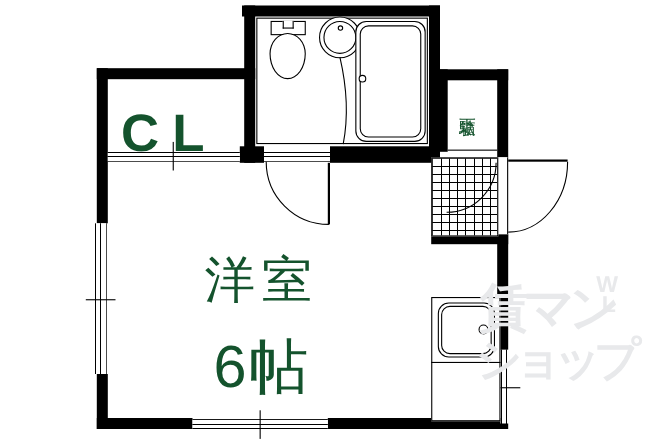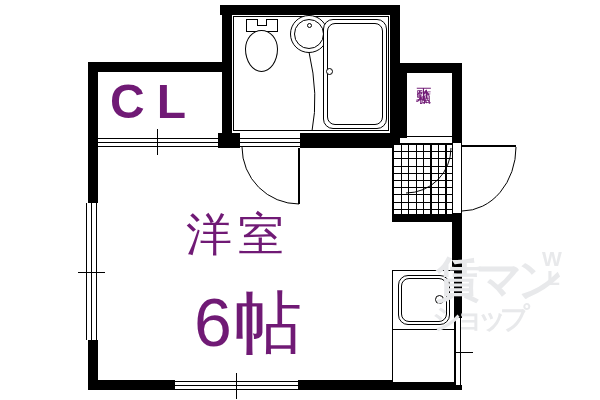--- a/index.html
+++ b/index.html
@@ -4,34 +4,34 @@
 <style>
   html,body{margin:0;padding:0;background:#fff;}
   #plan{position:relative;width:600px;height:400px;background:#fff;overflow:hidden;
         font-family:"Liberation Sans","DejaVu Sans",sans-serif;}
   .wall{position:absolute;background:#000;}
   .thinbox{position:absolute;border:1px solid #000;background:#fff;box-sizing:border-box;}
   .nobg{background:transparent;}
   .hstripe{position:absolute;background:repeating-linear-gradient(to bottom,#000 0 1px,#fff 1px 4px);}
   .vstripe{position:absolute;background:repeating-linear-gradient(to right,#000 0 1px,#fff 1px 5px);}
   .tick{position:absolute;background:#000;}
-  .label{position:absolute;color:#701a75;white-space:nowrap;}
+  .label{position:absolute;color:#14532d;white-space:nowrap;margin-top:20px;}
   #cl-label{left:110px;top:74px;font-size:48px;font-weight:bold;letter-spacing:12px;}
   #room-name{left:186px;top:204px;font-size:46px;letter-spacing:6px;}
-  #room-size{left:194px;top:278px;font-size:68px;letter-spacing:2px;}
+  #room-size{left:194px;top:278px;font-size:54px;letter-spacing:2px;}
   #getabako-label{left:414px;top:76px;font-size:15px;writing-mode:vertical-rl;letter-spacing:1px;}
   .grid{position:absolute;left:392px;top:143px;width:61px;height:72px;box-sizing:border-box;
         border:1px solid #000;background-color:#fff;
         background-image:repeating-linear-gradient(to right,#000 0 1px,transparent 1px 7.5px),
                          repeating-linear-gradient(to bottom,#000 0 1px,transparent 1px 7.2px);}
   .circle{position:absolute;border:1px solid #000;border-radius:50%;background:#fff;box-sizing:border-box;}
   svg.curves{position:absolute;left:0;top:0;z-index:5;}
   .wm{position:absolute;color:#e8e9eb;font-weight:bold;z-index:60;white-space:nowrap;margin-left:12px;}
   #wm-line1{left:424px;top:249px;font-size:46px;letter-spacing:-6px;}
-  #wm-line2{left:420px;top:299px;font-size:29px;letter-spacing:-7px;}
+  #wm-line2{left:420px;top:299px;font-size:42px;letter-spacing:-7px;}
   #wm-w{left:530px;top:247px;font-size:21px;}
   #wm-l{left:535px;top:266px;font-size:21px;}
 </style>
 </head>
 <body>
 
 <div id="plan">
 
   <div class="wall" style="left:88px;top:62px;width:144px;height:10px;"></div>
   <div class="wall" style="left:88px;top:62px;width:10px;height:141px;"></div>

